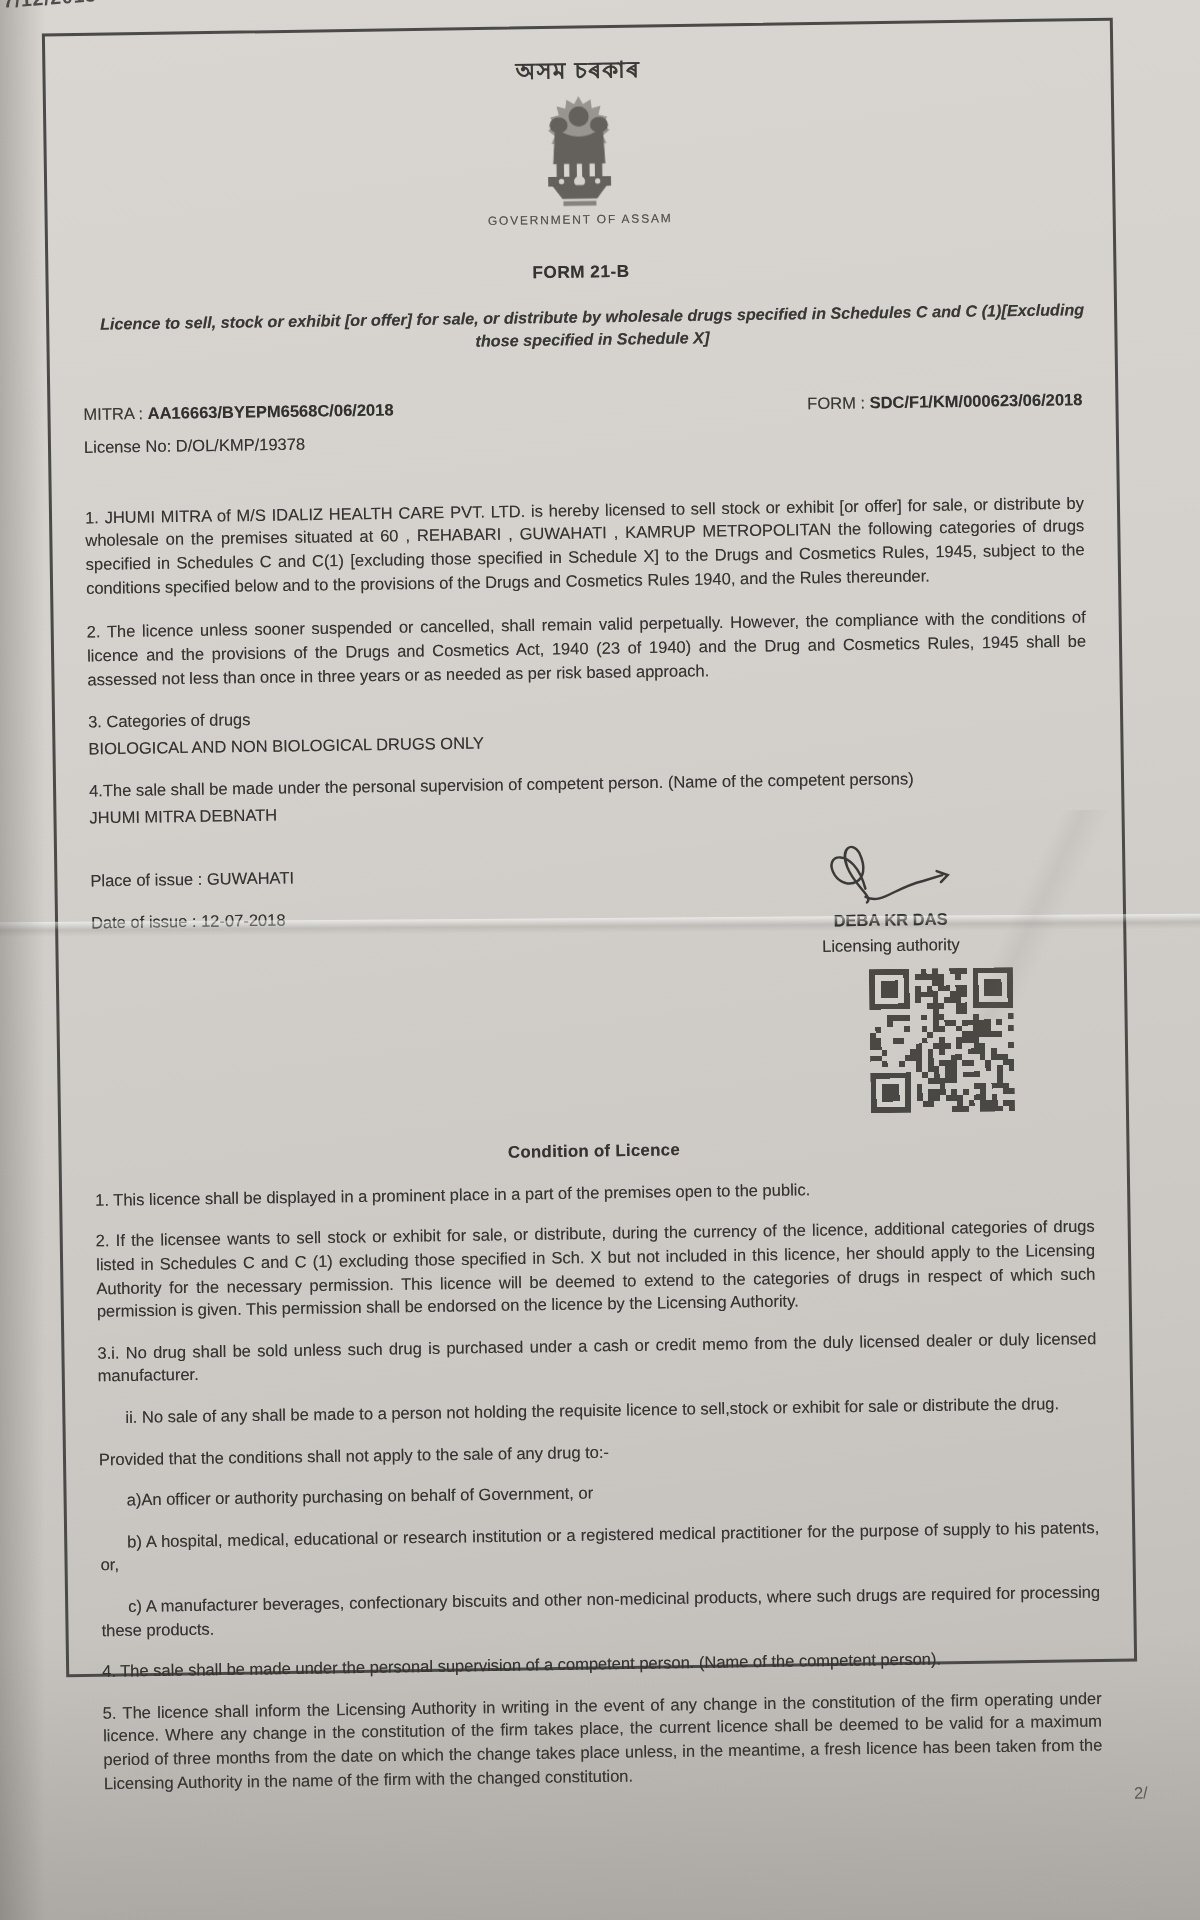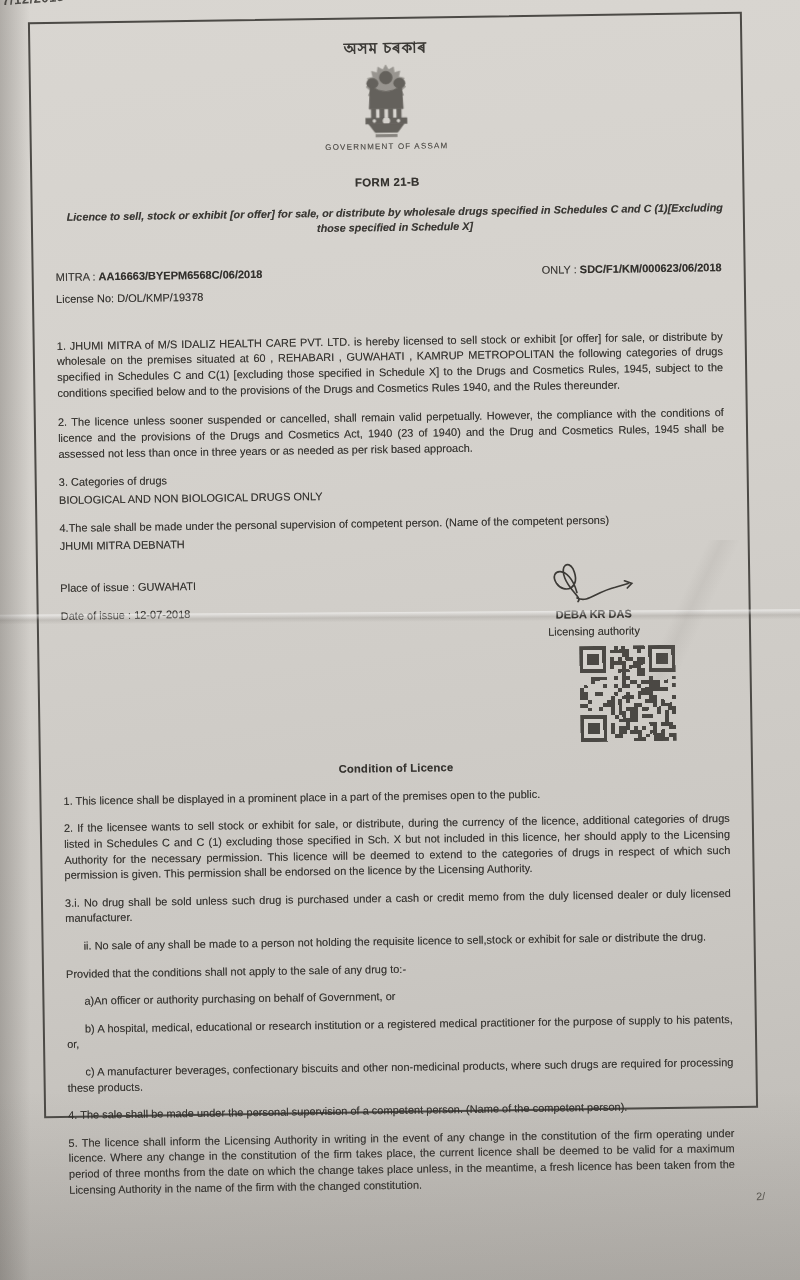--- a/index.html
+++ b/index.html
@@ -103,21 +103,21 @@
     <div class="center form-title">FORM 21-B</div>
 
     <div class="center descr">Licence to sell, stock or exhibit [or offer] for sale, or distribute by wholesale drugs specified in Schedules C and C (1)[Excluding those specified in Schedule X]</div>
 
     <div class="id-row">
       <div>
         <span class="id-label">MITRA :</span>
         <span class="id-val">AA16663/BYEPM6568C/06/2018</span>
       </div>
       <div>
-        <span class="id-label">ONLY :</span>
+        <span class="id-label">FORM :</span>
         <span class="id-val">SDC/F1/KM/000623/06/2018</span>
       </div>
     </div>
 
     <div class="license-line">License No: D/OL/KMP/19378</div>
 
     <p class="para para-first">1. JHUMI MITRA of M/S IDALIZ HEALTH CARE PVT. LTD. is hereby licensed to sell stock or exhibit [or offer] for sale, or distribute by wholesale on the premises situated at 60 , REHABARI , GUWAHATI , KAMRUP METROPOLITAN the following categories of drugs specified in Schedules C and C(1) [excluding those specified in Schedule X] to the Drugs and Cosmetics Rules, 1945, subject to the conditions specified below and to the provisions of the Drugs and Cosmetics Rules 1940, and the Rules thereunder.</p>
 
     <p class="para">2. The licence unless sooner suspended or cancelled, shall remain valid perpetually. However, the compliance with the conditions of licence and the provisions of the Drugs and Cosmetics Act, 1940 (23 of 1940) and the Drug and Cosmetics Rules, 1945 shall be assessed not less than once in three years or as needed as per risk based approach.</p>
 

